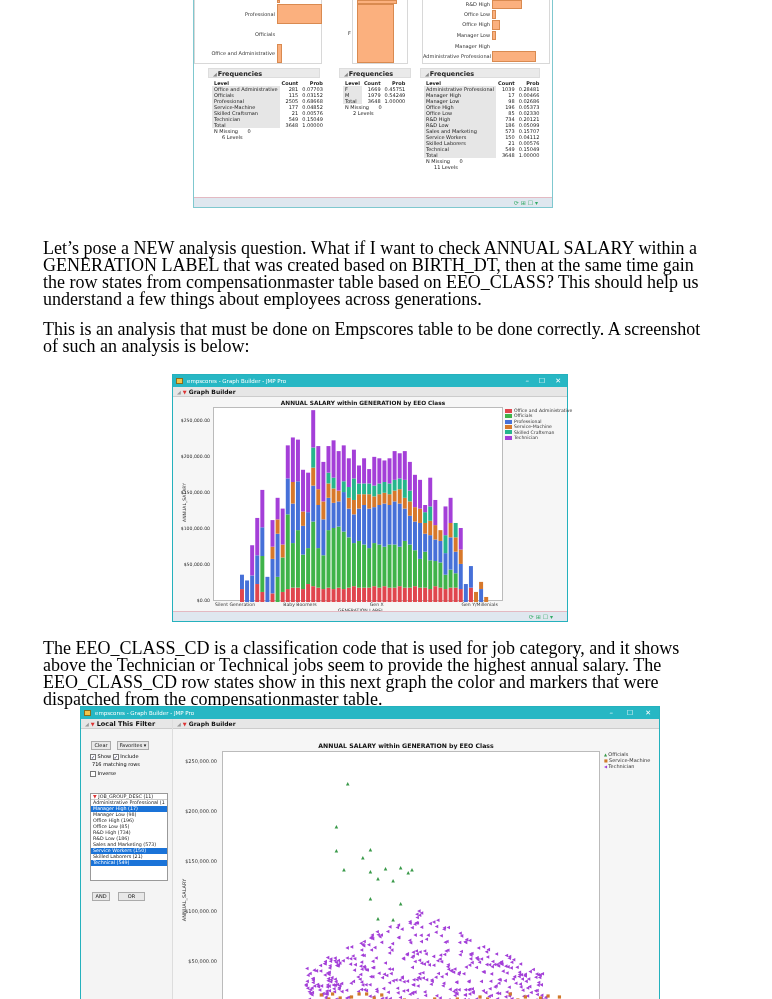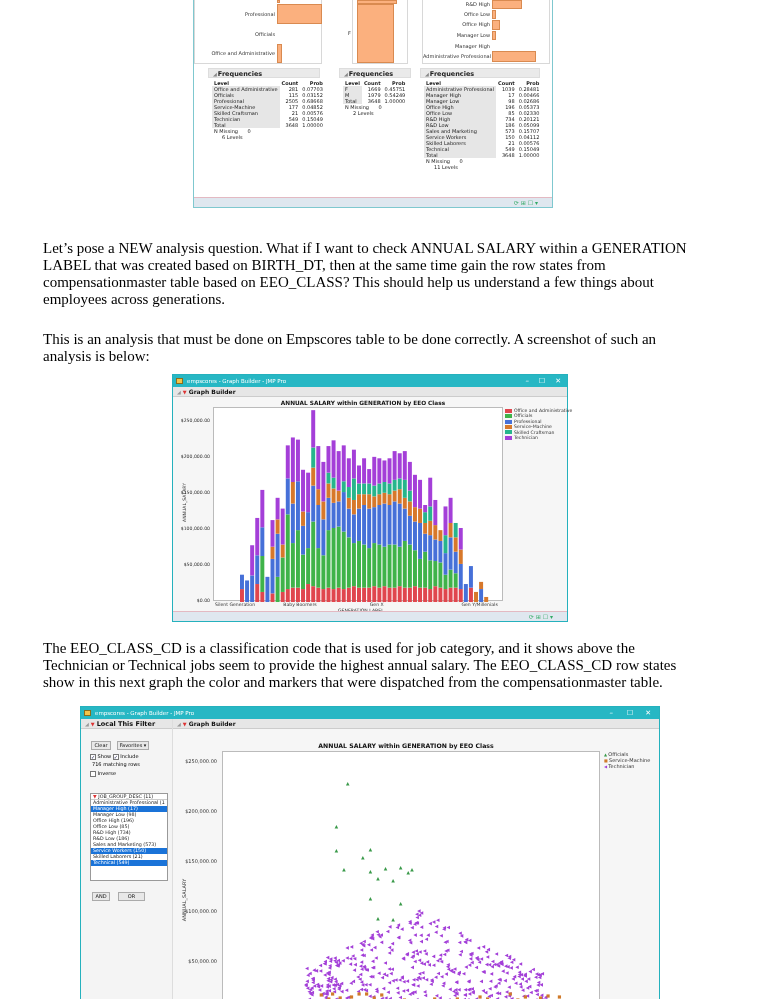--- a/index.html
+++ b/index.html
@@ -16,21 +16,21 @@
   .freq-head .tri { color: #888; font-size: 5px; margin-right: 1px; }
   .freq table { border-collapse: collapse; margin-left: 4px; margin-top: 2px; }
   .freq td, .freq th { font-size: 5px; line-height: 6px; padding: 0 2px; white-space: nowrap; }
   .freq th { font-weight: bold; text-align: left; }
   .freq td.num, .freq th.num { text-align: right; }
   .freq td.lv { background: #e6e6e6; }
   .freq .misc { margin-left: 6px; font-size: 5px; line-height: 6px; }
   .statusbar { position: absolute; left: 0; right: 0; bottom: 0; height: 10px; background: #dfe7ef; border-top: 1px solid #e3b9c2; font-size: 6px; text-align: right; padding-right: 14px; color: #3a6; line-height: 9px; }
 
   
-  .para { position: absolute; left: 43px; width: 660px; font-size: 15px; line-height: 17px; color: #000; }
+  .para { position: absolute; left: 43px; width: 660px; font-size: 18px; line-height: 17px; color: #000; }
 
   
   #win1 { position: absolute; left: 172px; top: 374px; width: 396px; height: 248px; border: 1px solid #25b1bd; background: #f6f6f6; }
   .titlebar { height: 12px; background: #27b7c4; color: #fff; font-size: 5.5px; line-height: 12px; padding-left: 14px; position: relative; }
   .titlebar .app-icon { position: absolute; left: 3px; top: 3px; width: 7px; height: 6px; background: #f3c44a; border: 1px solid #8a6d1b; }
   .titlebar .ctrl { position: absolute; top: 0; font-size: 7px; color: #fff; }
   .gb-head { height: 10px; background: #e6e6e6; border-bottom: 1px solid #ccc; font-size: 6px; font-weight: bold; line-height: 10px; padding-left: 4px; color: #111; }
   .gb-head .red-tri { color: #d33; font-size: 5px; margin-right: 2px; }
   .gb-head .grey-tri { color: #999; font-size: 5px; margin-right: 2px; }
   .chart-title { position: absolute; font-size: 5.8px; font-weight: bold; color: #111; text-align: center; white-space: nowrap; }
@@ -232,21 +232,21 @@
         </tbody>
       </table>
     <div class="misc"><span>N Missing</span>&nbsp;&nbsp;&nbsp;&nbsp;&nbsp;&nbsp;<span>0</span></div>
     <div class="misc" style="margin-left:14px;">11  Levels</div>
   </div>
 
   <div class="statusbar"><span>⟳ ⊞  ☐ ▾</span></div>
 </div>
 
 <div class="para" style="top:240px;">Let’s pose a NEW analysis question.   What if I want to check ANNUAL SALARY  within a GENERATION LABEL that was created based on BIRTH_DT, then at the same time gain the row states from compensationmaster table based on EEO_CLASS? This should help us understand a few things about employees across generations.</div>
-<div class="para" style="top:331px;">This is an analysis that must be done on Empscores table to be done correctly.  A screenshot of such an analysis is below:</div>
+<div class="para" style="top:321px;">This is an analysis that must be done on Empscores table to be done correctly.  A screenshot of such an analysis is below:</div>
 <div class="para" style="top:640px;">The EEO_CLASS_CD is a classification code that is used for job category, and it shows above the Technician or Technical jobs seem to provide the highest annual salary.  The EEO_CLASS_CD row states show in this next graph the color and markers that were dispatched from the compensationmaster table.</div>
 
 <div id="win1" class="jmp">
   <div class="titlebar">
     <span class="app-icon"></span>
     <span>empscores - Graph Builder - JMP Pro</span>
     <span class="ctrl" style="right:38px;">–</span>
     <span class="ctrl" style="right:22px;">☐</span>
     <span class="ctrl" style="right:6px;">✕</span>
   </div>

